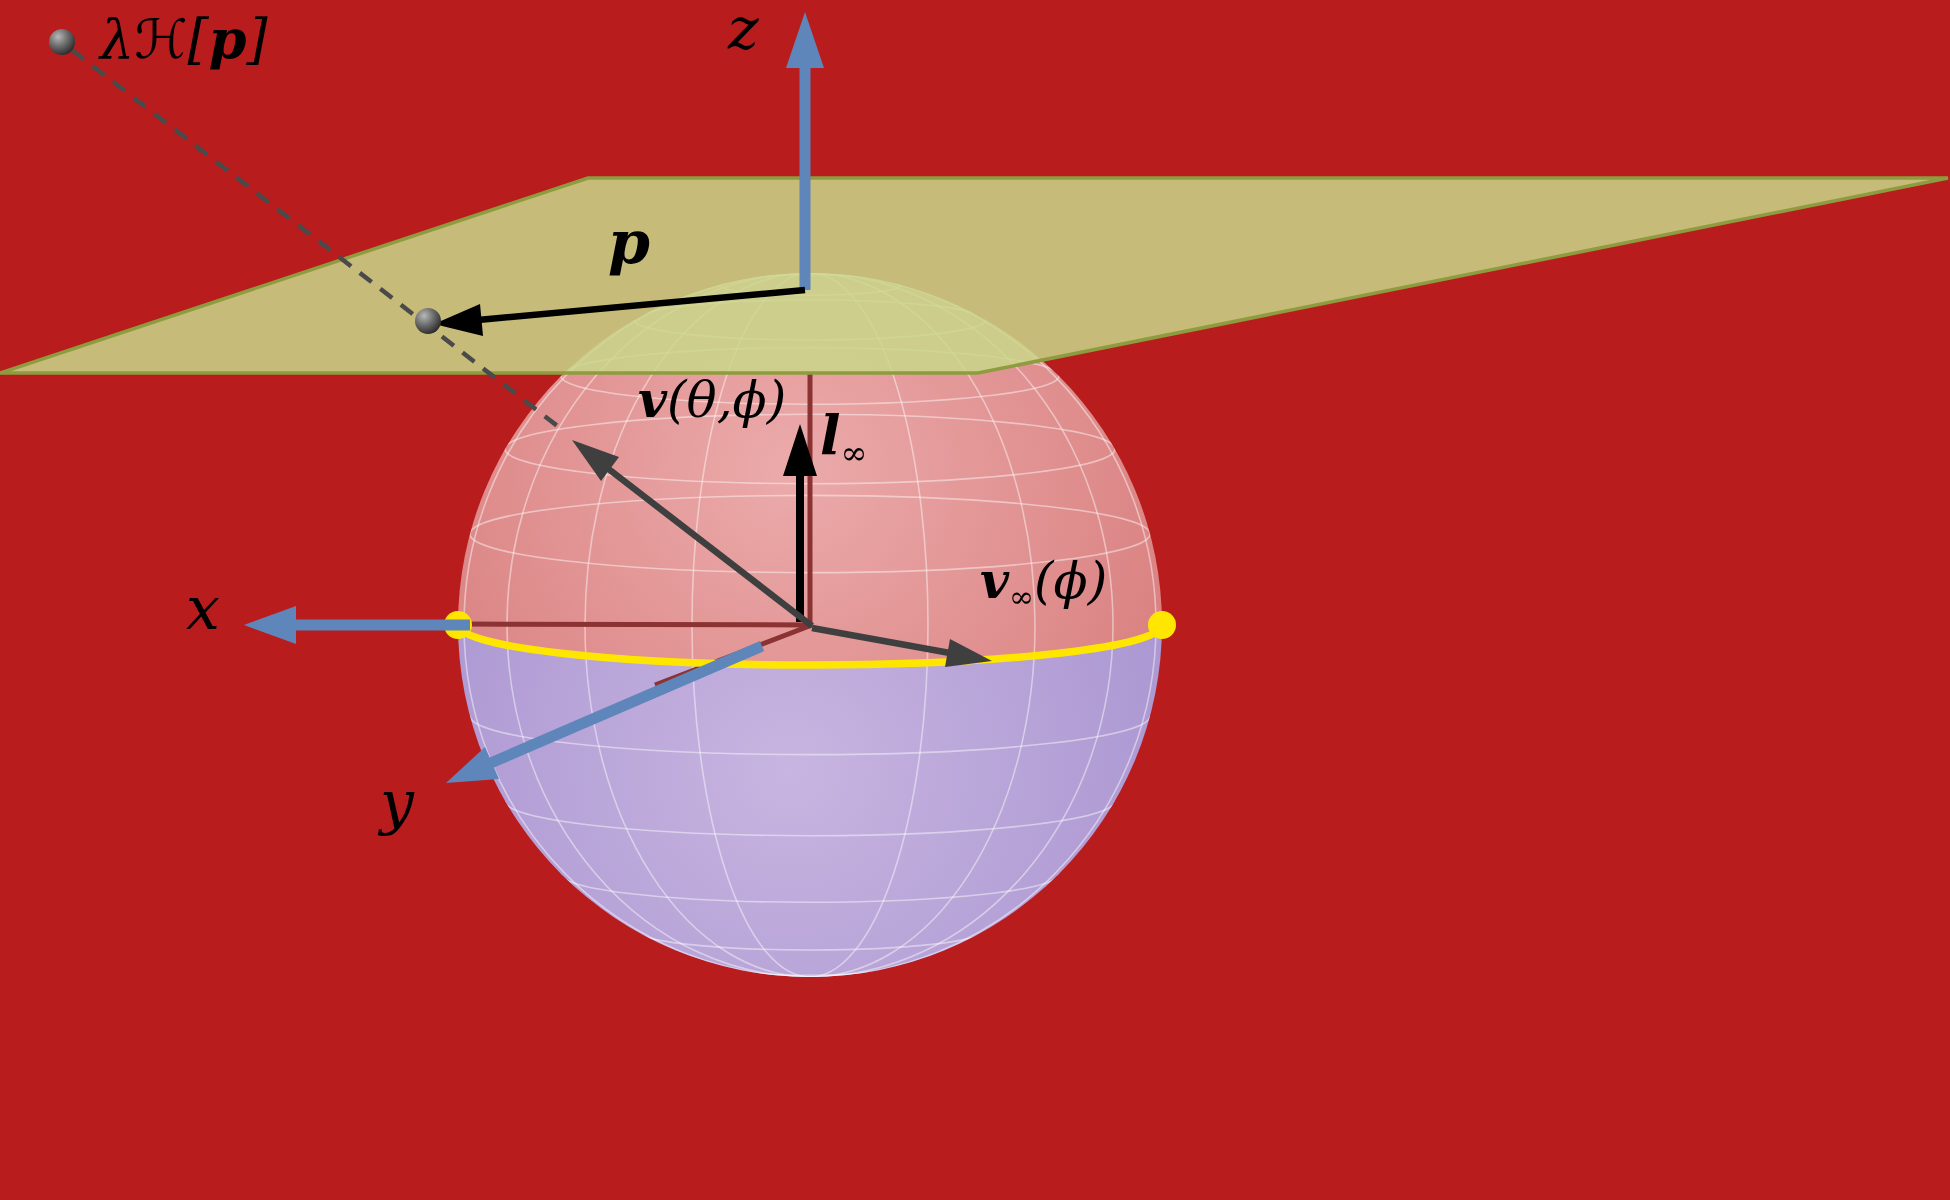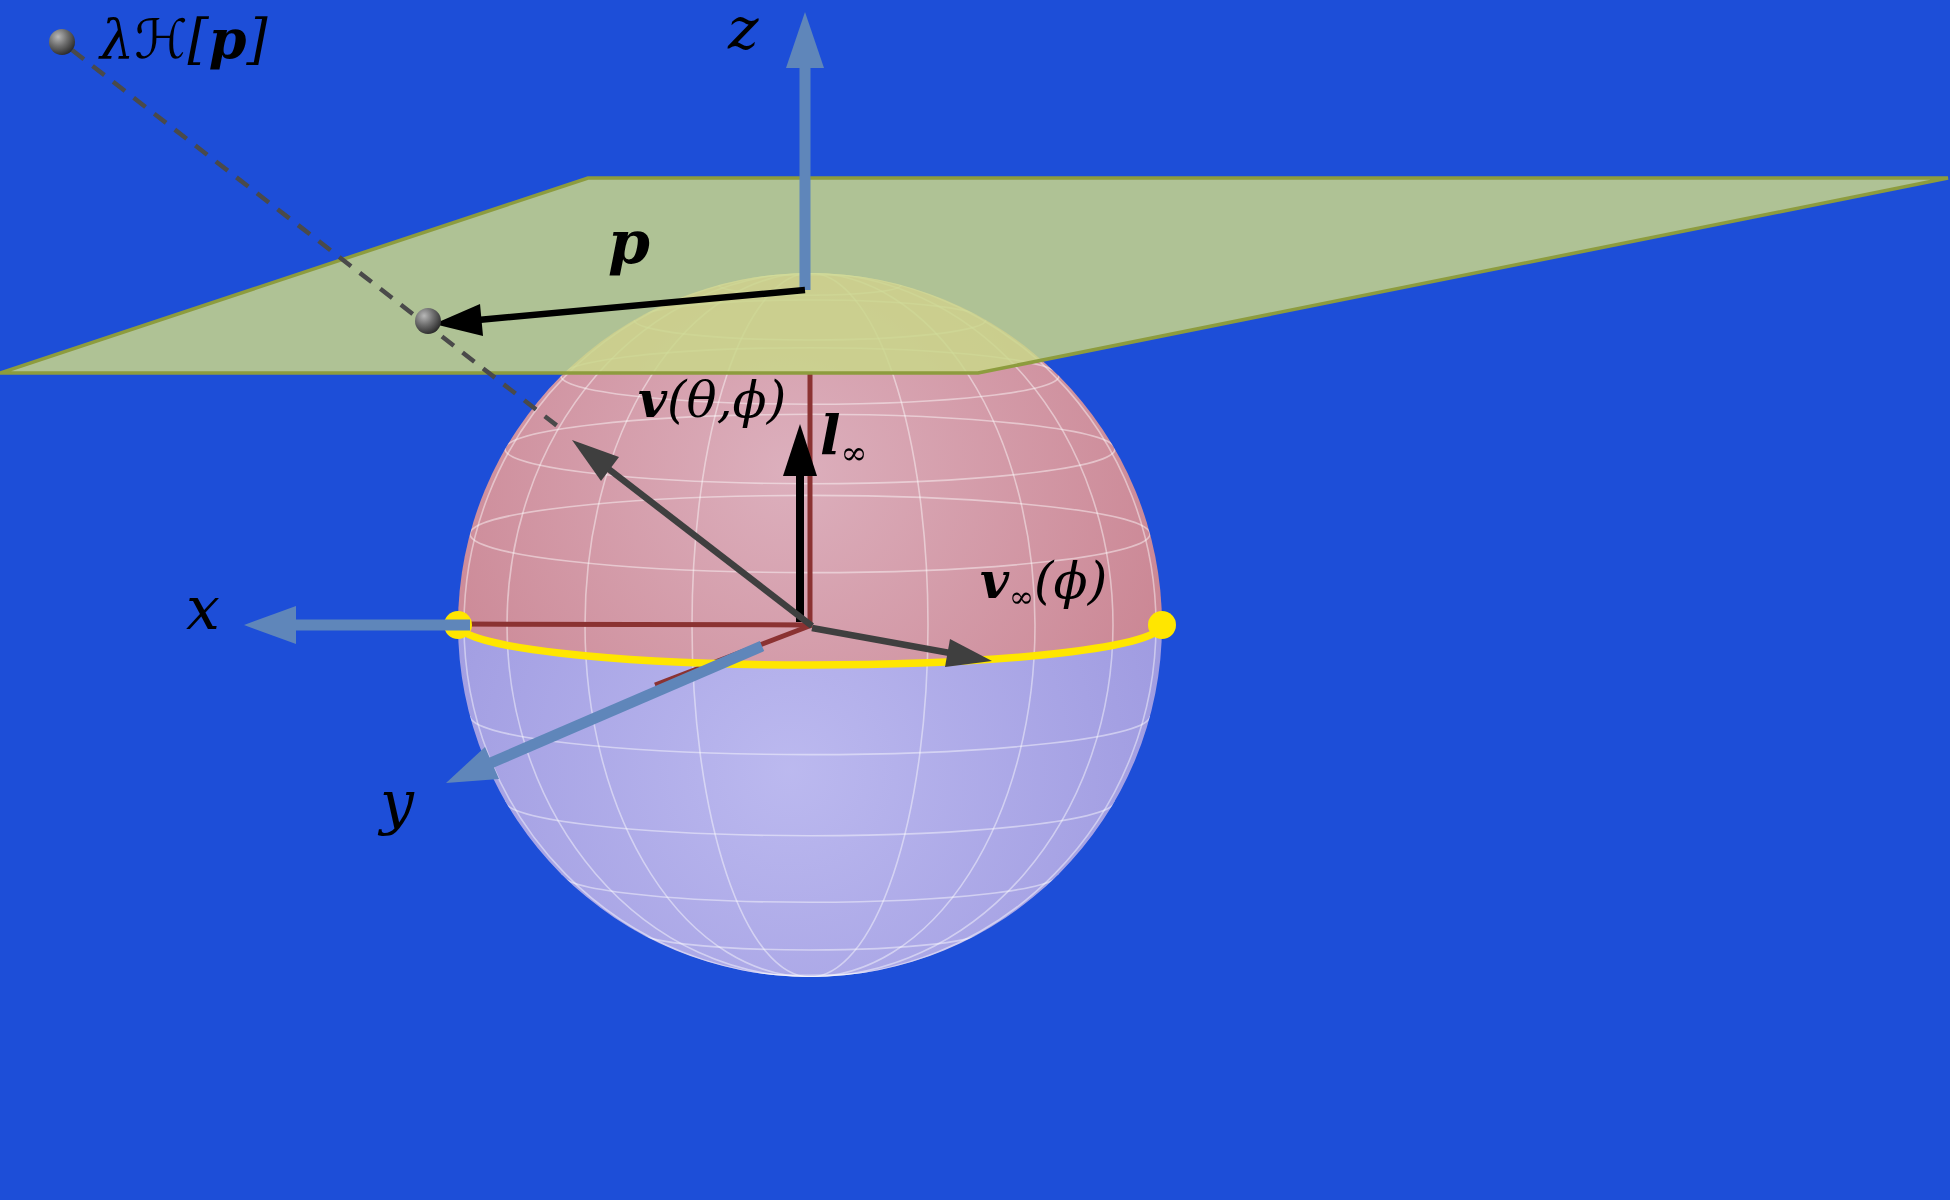--- a/index.html
+++ b/index.html
@@ -1,19 +1,19 @@
 <!DOCTYPE html>
 <html><head>
 <meta charset="utf-8">
 <style>
   html,body{margin:0;padding:0;background:#ffffff;}
   .stage{
     position:relative;
     width:1950px;height:1200px;
-    background:#1d4ed8;
+    background:#b91c1c;
     overflow:hidden;
     font-family:"DejaVu Serif", "DejaVu Sans", serif;
   }
   .stage svg{position:absolute;left:0;top:0;}
   .lbl{
     position:absolute;
     color:#000;
     white-space:nowrap;
     line-height:1;
     font-family:"DejaVu Serif", "DejaVu Sans", serif;

